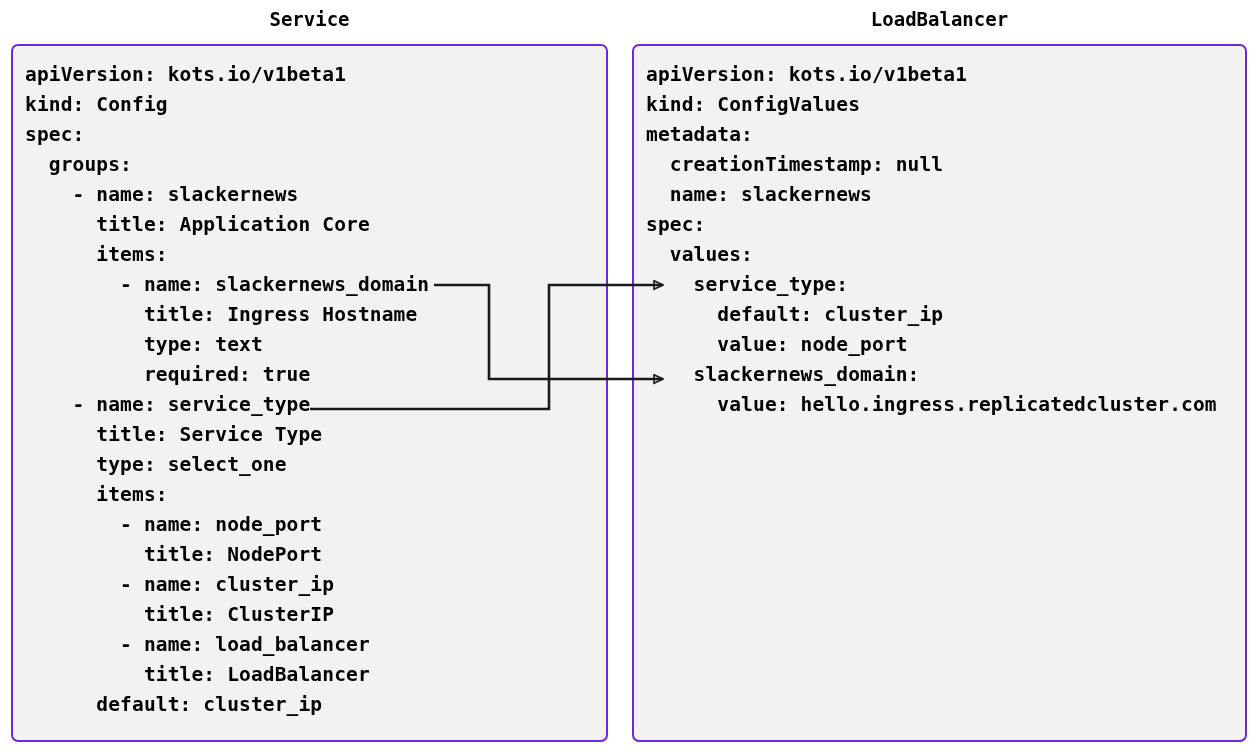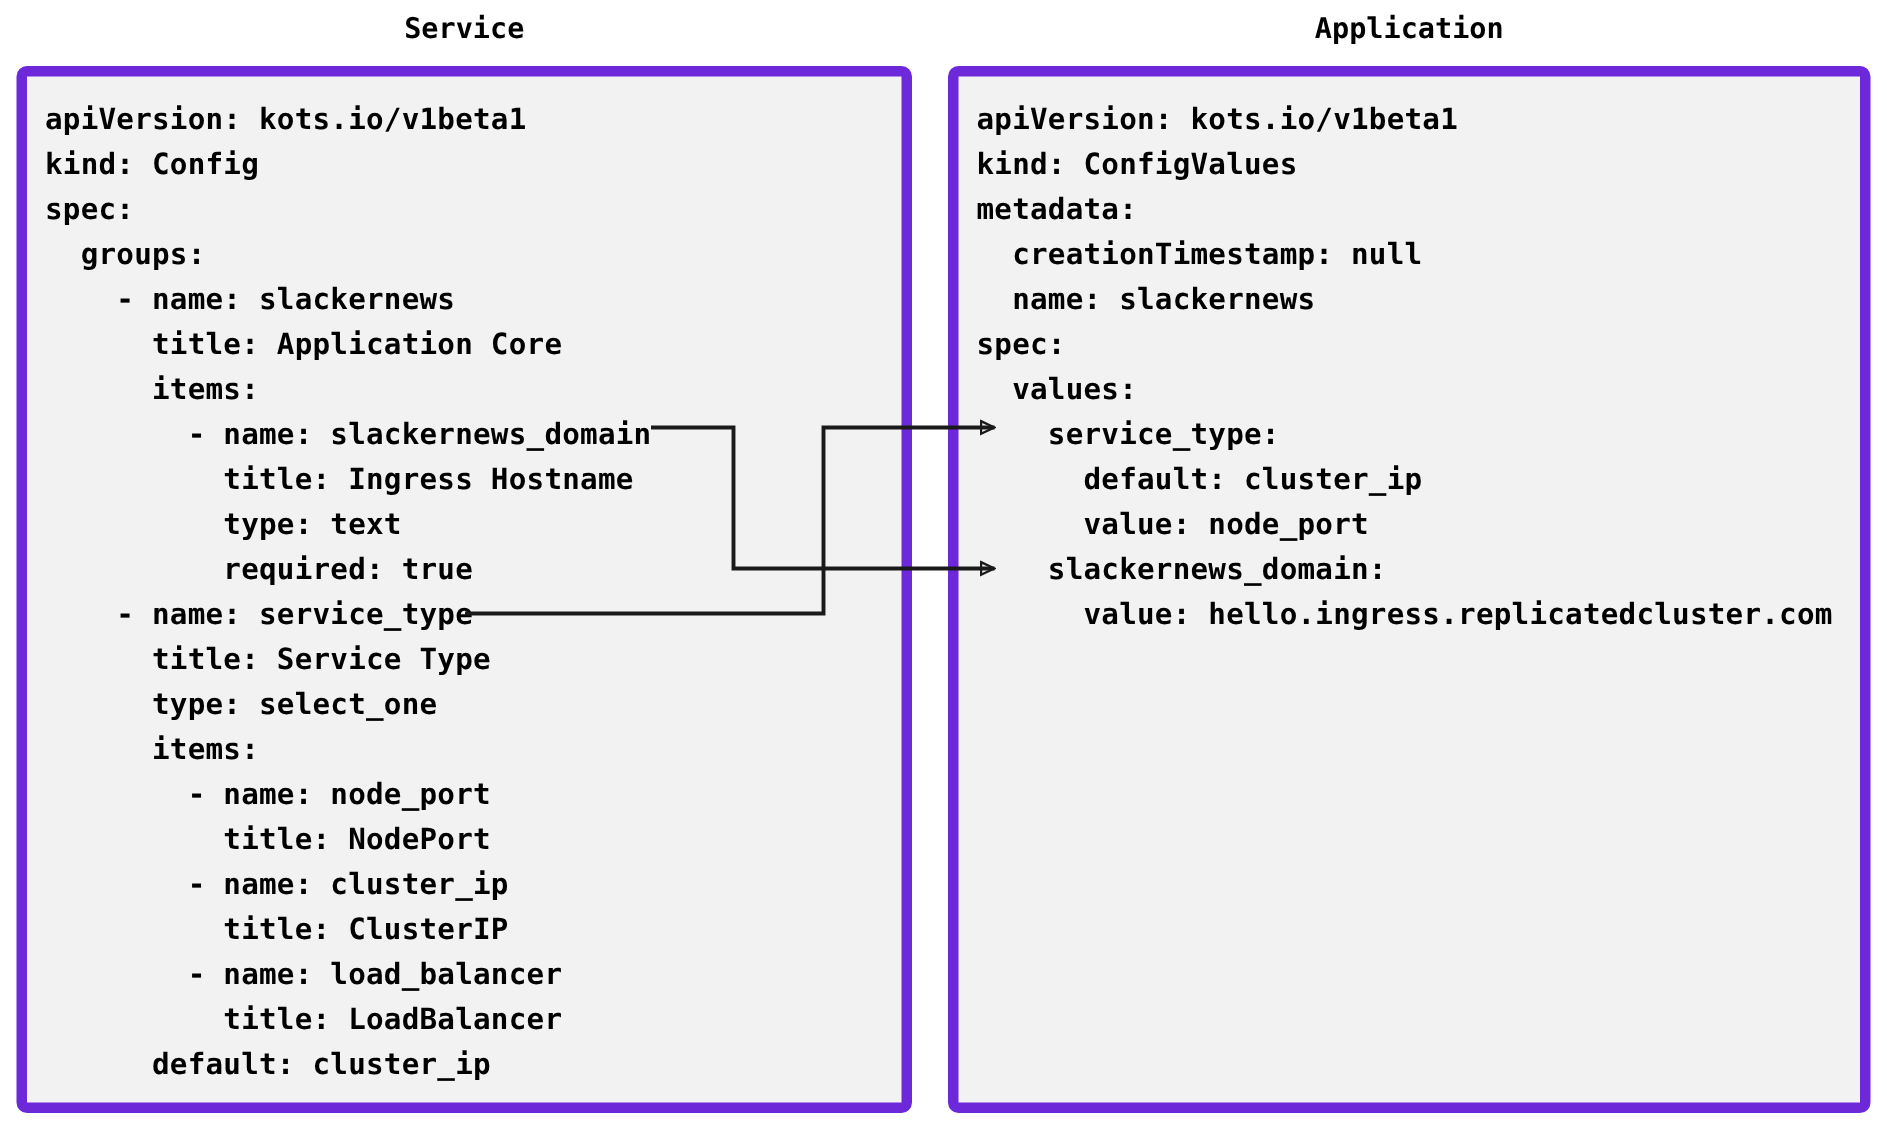--- a/index.html
+++ b/index.html
@@ -22,21 +22,21 @@
     text-align: center;
     letter-spacing: 0px;
     white-space: nowrap;
   }
   #title-config  { left: 11px;  top: 8px;  width: 597px; }
   #title-values  { left: 632px; top: 8px;  width: 615px; }
 
   .panel {
     position: absolute;
     background: #f2f2f2;
-    border: 7px solid #6d28d9;
+    border: 2px solid #6d28d9;
     border-radius: 7px;
     box-sizing: border-box;
     overflow: hidden;
   }
   #panel-config { left: 11px;  top: 44px; width: 597px; height: 698px; }
   #panel-values { left: 632px; top: 44px; width: 615px; height: 698px; }
 
   .code {
     position: absolute;
     left: 0; top: 0;
@@ -57,21 +57,21 @@
     left: 0; top: 0;
     width: 1258px; height: 756px;
     pointer-events: none;
   }
 </style>
 </head>
 <body>
 
 <div class="panel-title" id="title-config">Service</div>
 
-<div class="panel-title" id="title-values">Application</div>
+<div class="panel-title" id="title-values">LoadBalancer</div>
 
 <div class="panel" id="panel-config">
   <pre class="code">apiVersion: kots.io/v1beta1
 kind: Config
 spec:
   groups:
     - name: slackernews
       title: Application Core
       items:
         - name: slackernews_domain

